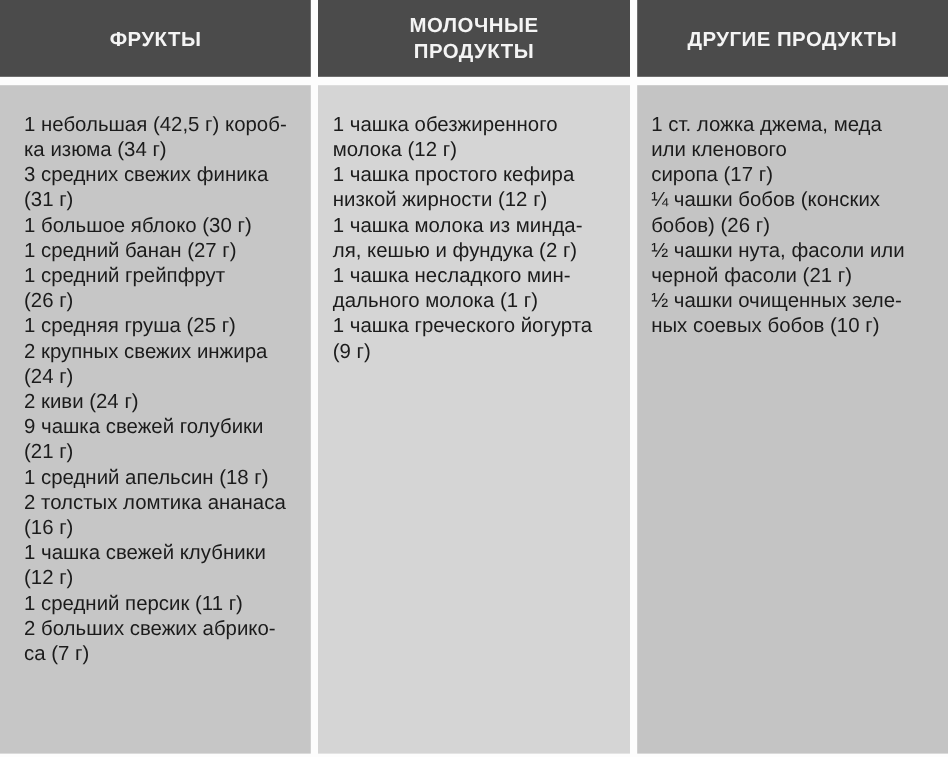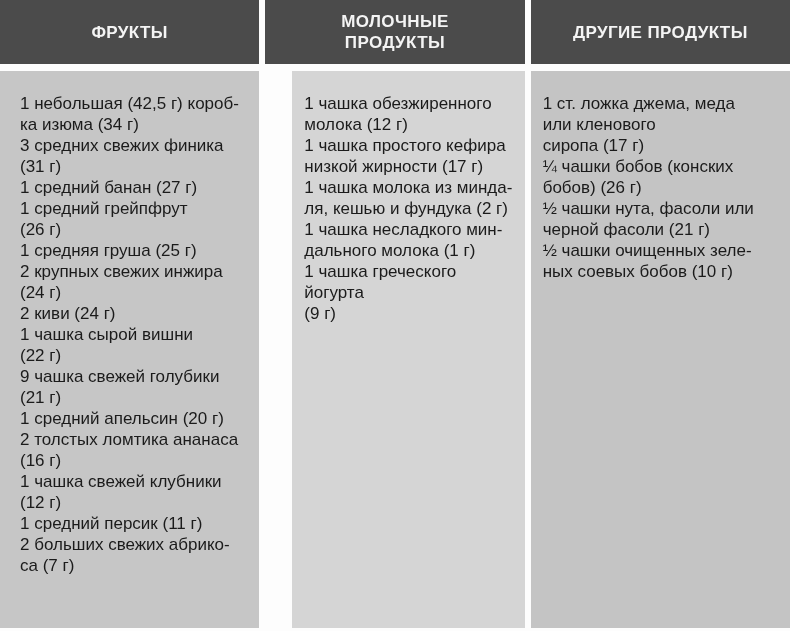--- a/index.html
+++ b/index.html
@@ -47,68 +47,67 @@
     margin-bottom: 7px;
   }
   .col-body {
     flex: 1 1 auto;
     padding: 22px 10px 10px 12px;
     color: var(--body-text);
     font-size: 17px;
     line-height: 21px;
   }
   .col-0 .col-body { background: var(--body-bg-1); padding-left: 20px; }
-  .col-1 .col-body { background: var(--body-bg-2); margin-left: 27px; }
+  .col-1 .col-body { background: var(--body-bg-2); }
   .col-2 .col-body { background: var(--body-bg-3); }
   .item {
     white-space: pre-line;
   }
 </style>
 </head>
 <body>
 
 <div class="page">
 
   <div class="col col-0">
     <div class="col-header">ФРУКТЫ</div>
     <div class="col-body">
       <div class="item">1 небольшая (42,5 г) короб-
 ка изюма (34 г)</div>
       <div class="item">3 средних свежих финика
 (31 г)</div>
+      <div class="item">1 большое яблоко (30 г)</div>
       <div class="item">1 средний банан (27 г)</div>
       <div class="item">1 средний грейпфрут
 (26 г)</div>
       <div class="item">1 средняя груша (25 г)</div>
       <div class="item">2 крупных свежих инжира
 (24 г)</div>
       <div class="item">2 киви (24 г)</div>
-      <div class="item">1 чашка сырой вишни
-(22 г)</div>
       <div class="item">9 чашка свежей голубики
 (21 г)</div>
-      <div class="item">1 средний апельсин (20 г)</div>
+      <div class="item">1 средний апельсин (18 г)</div>
       <div class="item">2 толстых ломтика ананаса
 (16 г)</div>
       <div class="item">1 чашка свежей клубники
 (12 г)</div>
       <div class="item">1 средний персик (11 г)</div>
       <div class="item">2 больших свежих абрико-
 са (7 г)</div>
     </div>
   </div>
 
   <div class="col col-1">
     <div class="col-header">МОЛОЧНЫЕ
 ПРОДУКТЫ</div>
     <div class="col-body">
       <div class="item">1 чашка обезжиренного
 молока (12 г)</div>
       <div class="item">1 чашка простого кефира
-низкой жирности (17 г)</div>
+низкой жирности (12 г)</div>
       <div class="item">1 чашка молока из минда-
 ля, кешью и фундука (2 г)</div>
       <div class="item">1 чашка несладкого мин-
 дального молока (1 г)</div>
       <div class="item">1 чашка греческого йогурта
 (9 г)</div>
     </div>
   </div>
 
   <div class="col col-2">

